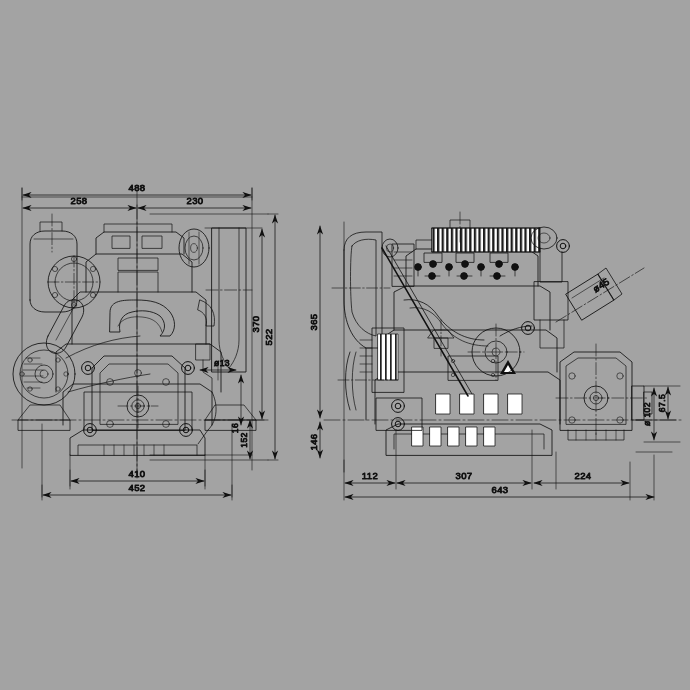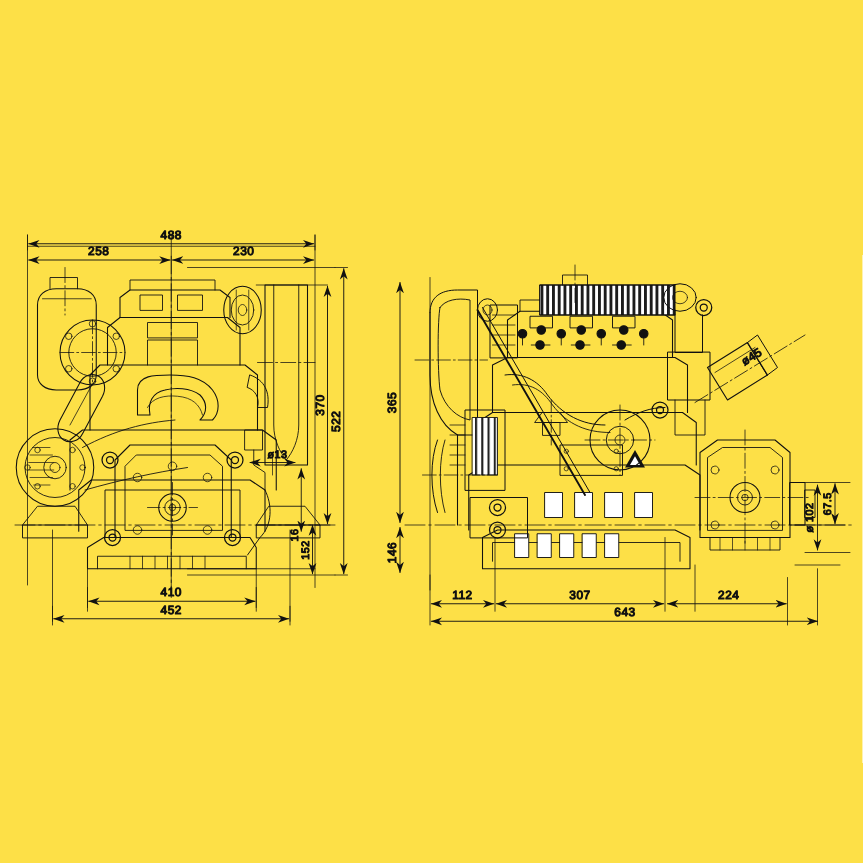--- a/index.html
+++ b/index.html
@@ -1,18 +1,18 @@
 <!DOCTYPE html>
 <html><head>
 <meta charset="utf-8">
 <style>
   html,body{margin:0;padding:0;background:#ffffff;}
   body{width:690px;height:690px;overflow:hidden;
        font-family:"Liberation Sans","DejaVu Sans",sans-serif;}
-  #sheet{position:relative;width:690px;height:690px;background:#fde047;}
+  #sheet{position:relative;width:690px;height:690px;background:#a3a3a3;}
   svg{display:block;}
   .dimtxt{font-family:"Liberation Sans","DejaVu Sans",sans-serif;
           font-size:9.5px;fill:#111;letter-spacing:.4px;}
   .dimtxt-sm{font-size:8.6px;}
 </style>
 </head>
 <body>
 
 <div id="sheet">
 <svg width="690" height="690" viewBox="0 0 690 690">

